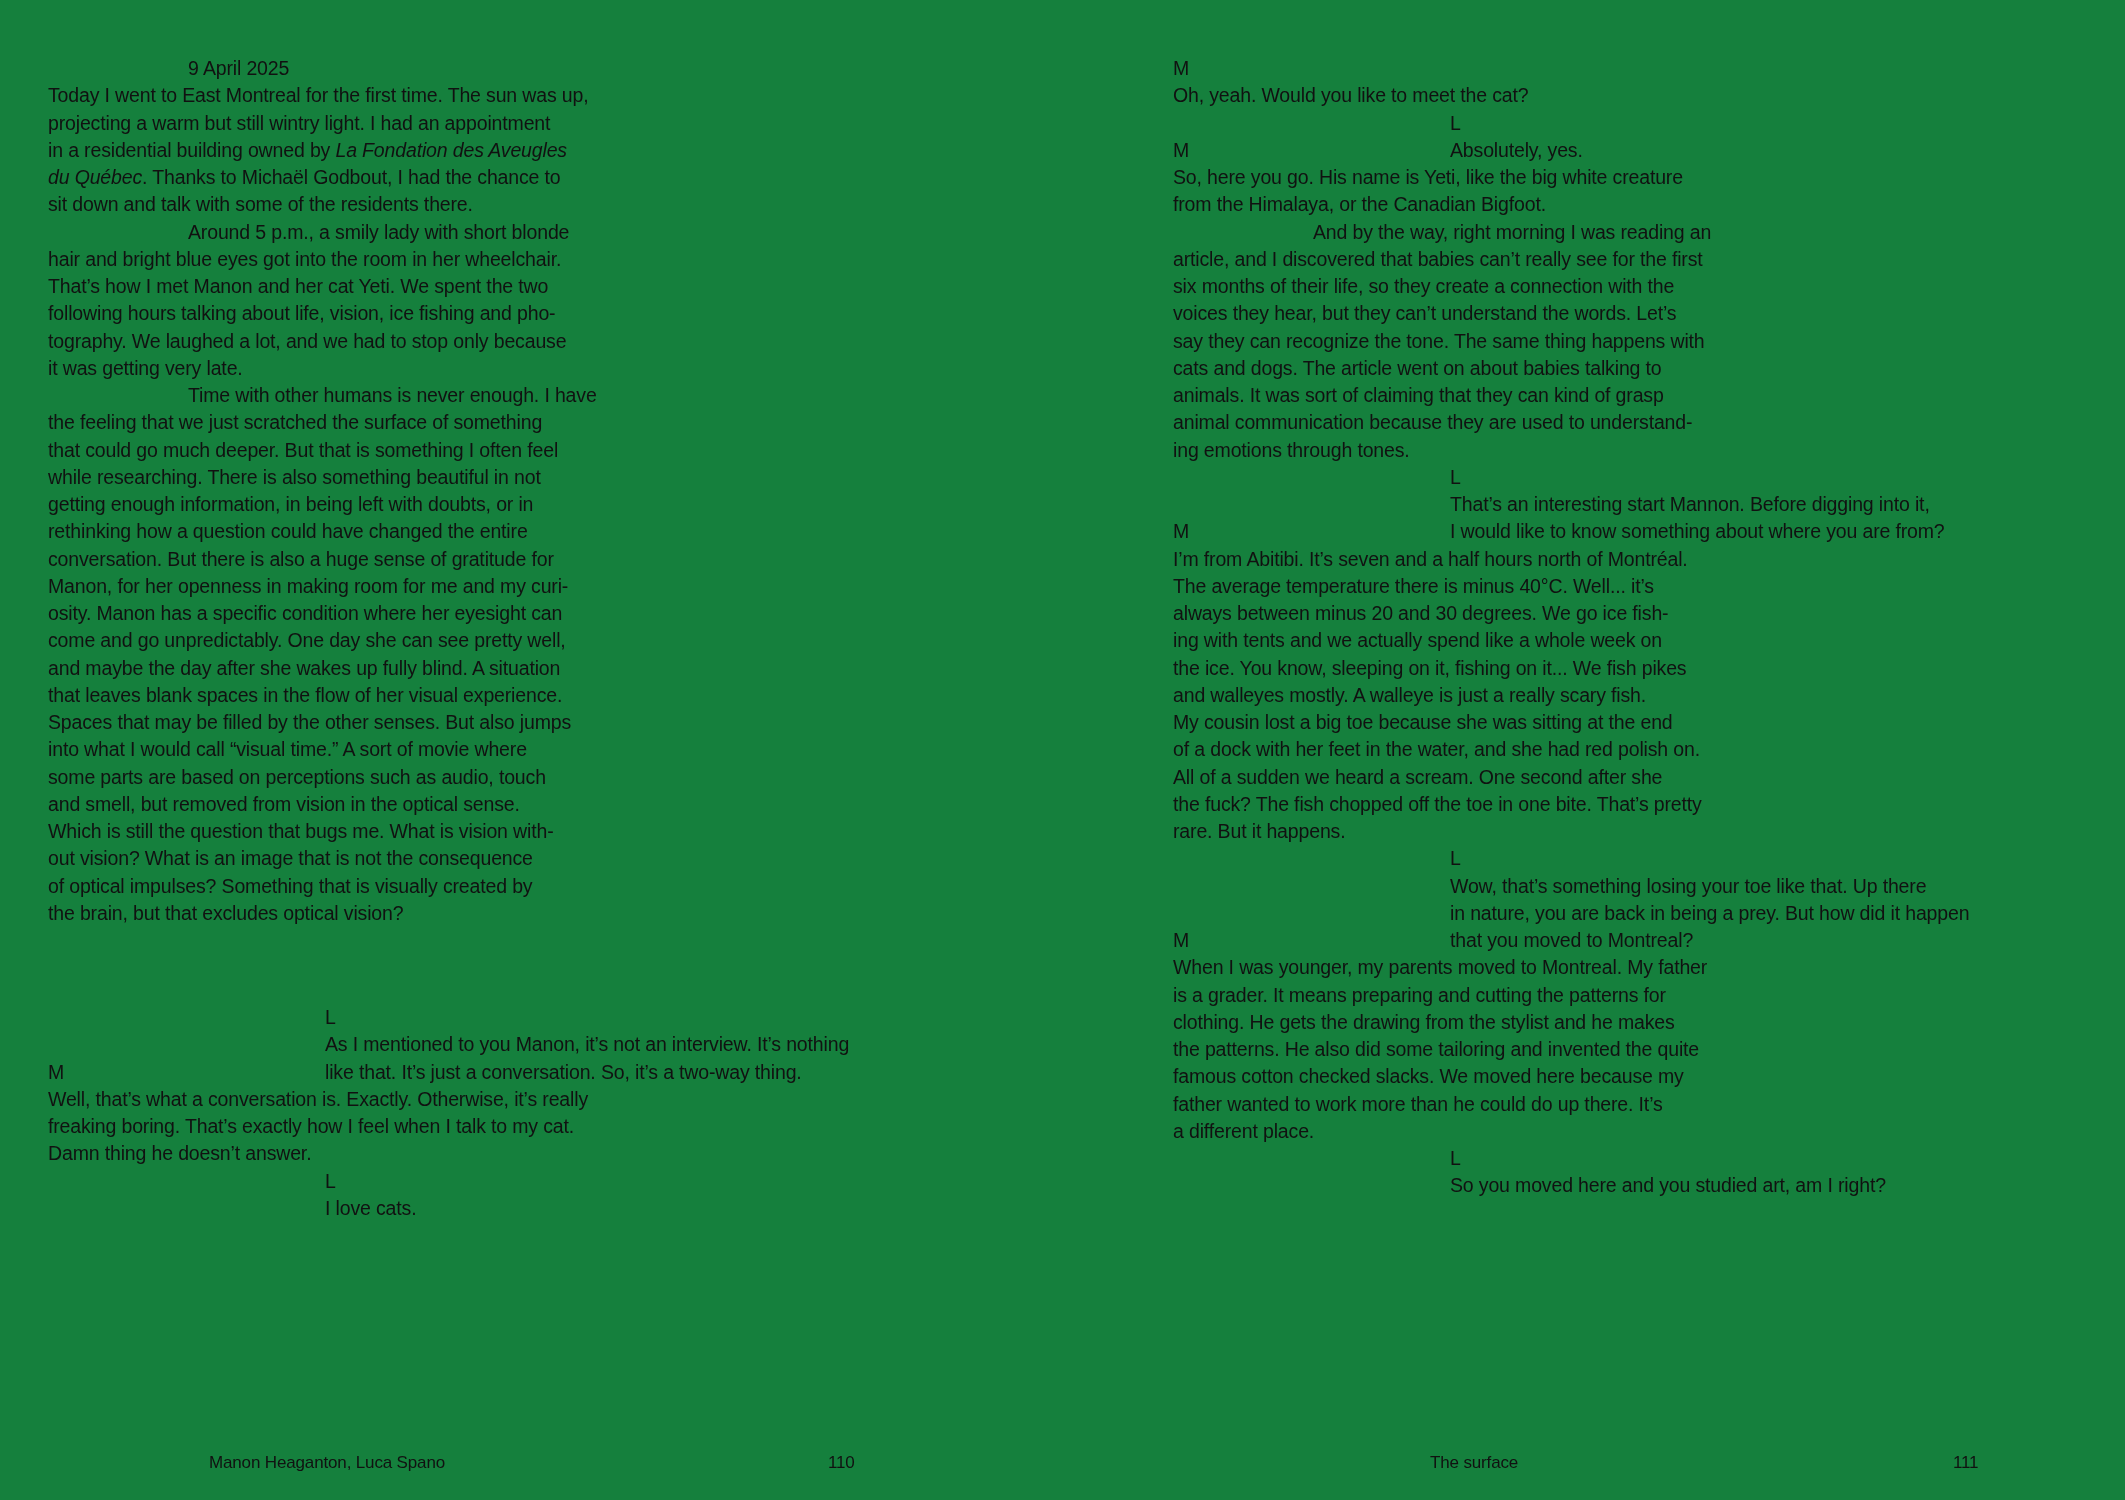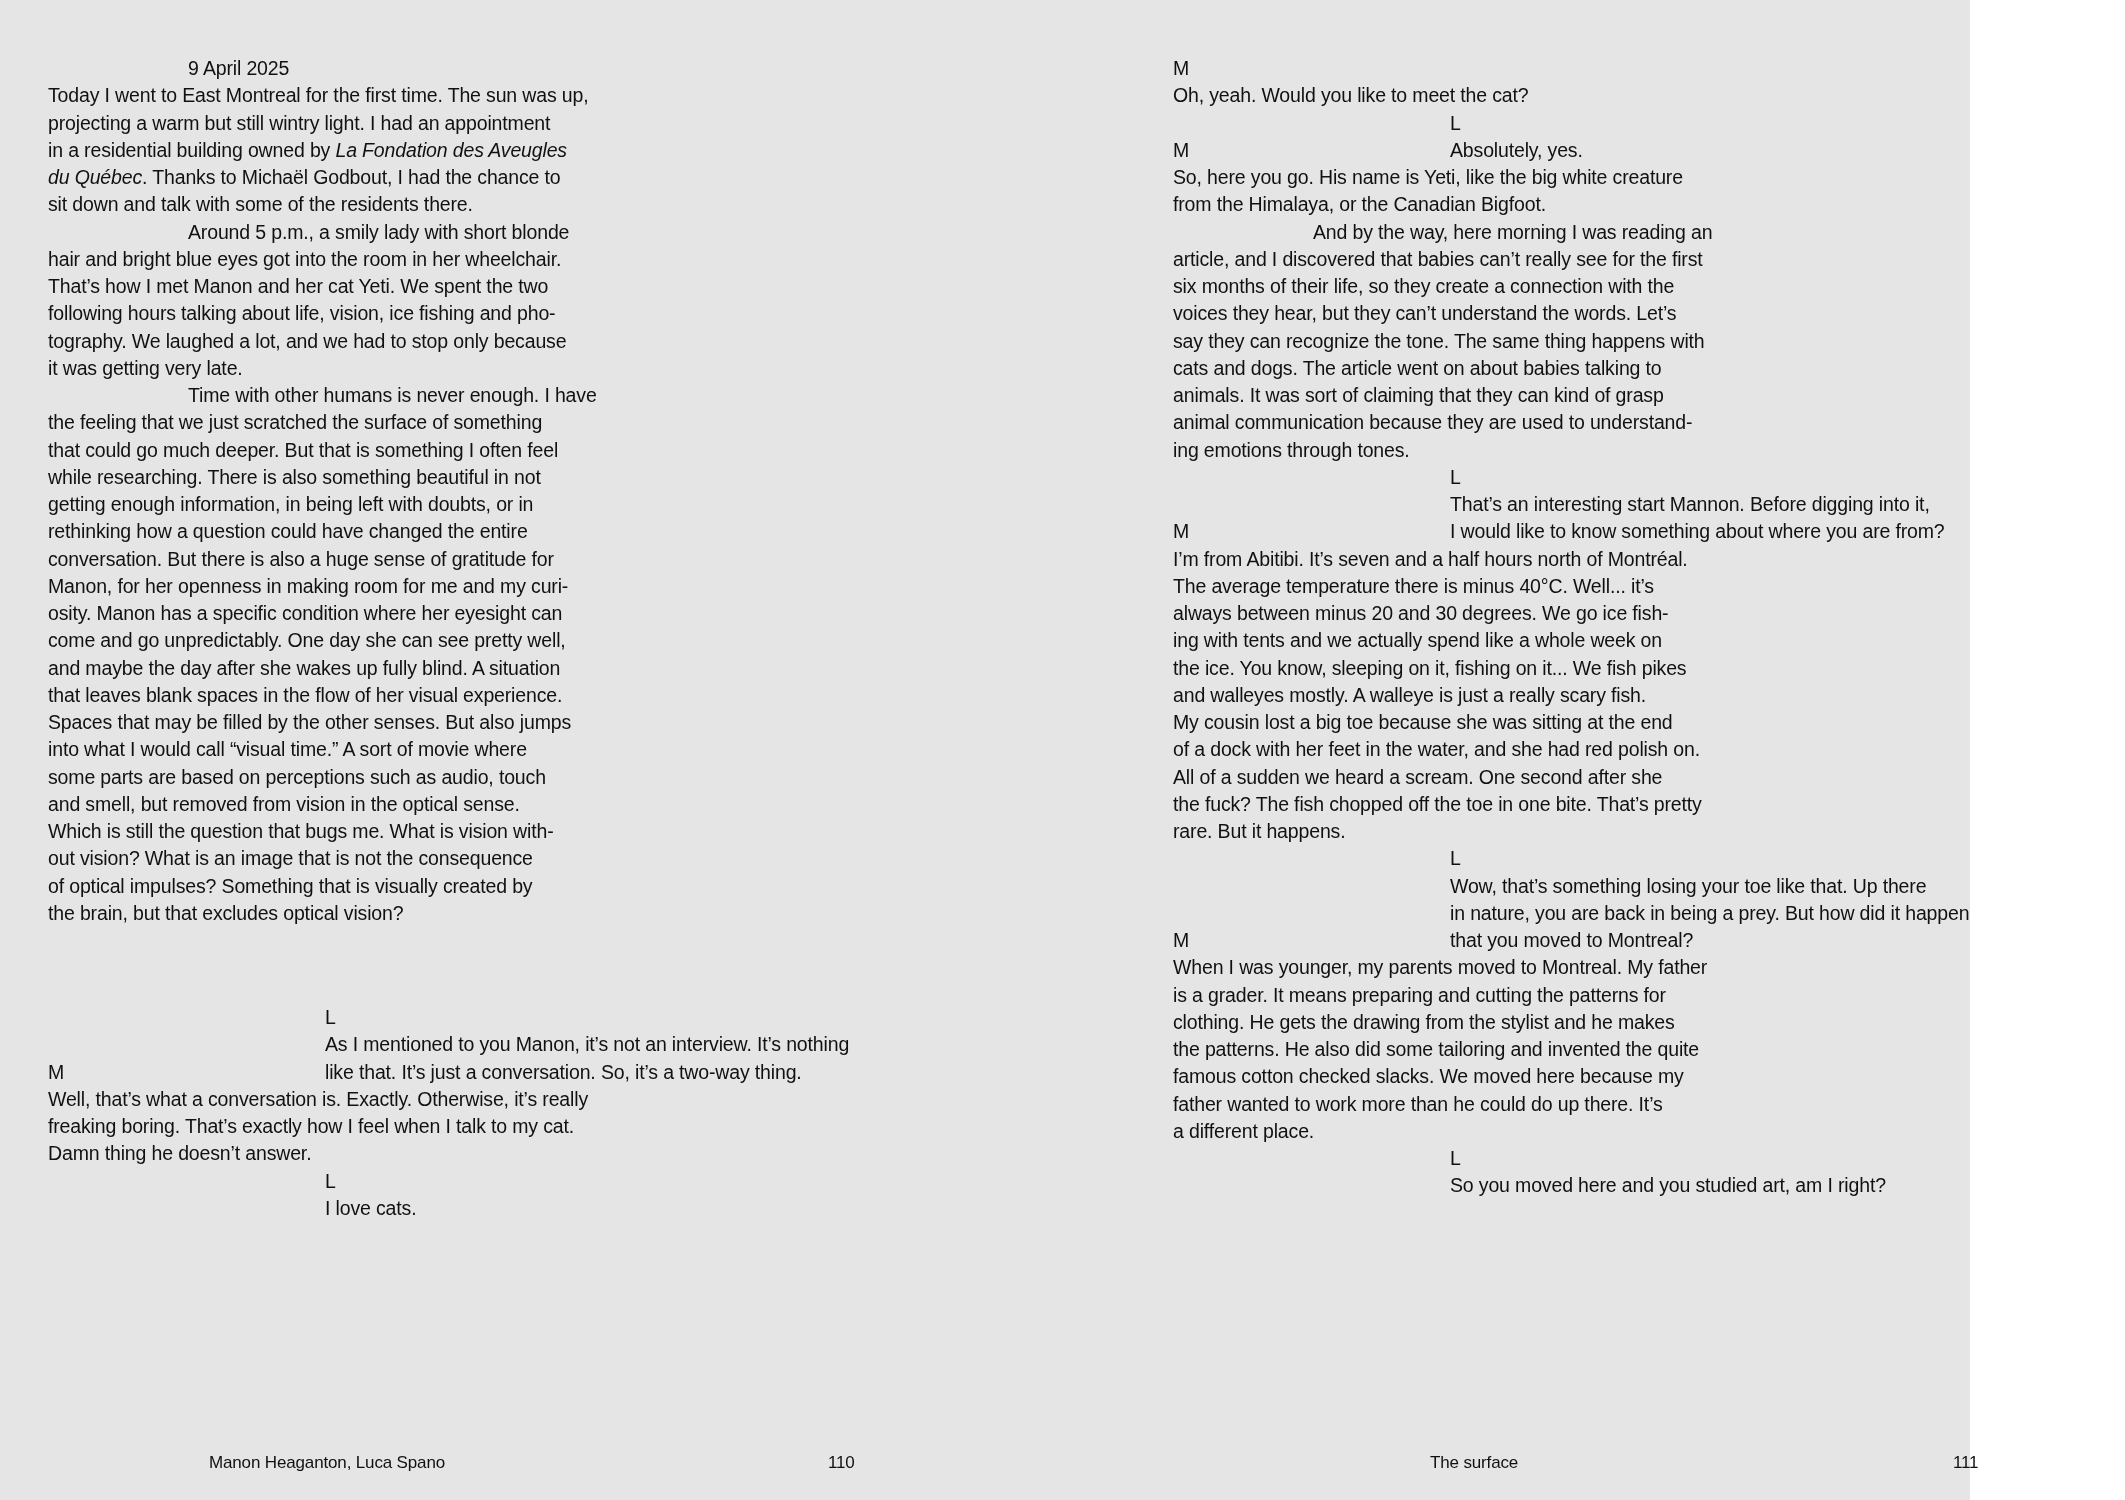--- a/index.html
+++ b/index.html
@@ -5,22 +5,22 @@
   html, body { margin: 0; padding: 0; }
   body {
     width: 2125px; height: 1500px;
     background: #ffffff;
     font-family: "Liberation Sans", "DejaVu Sans", sans-serif;
     color: #111111;
     overflow: hidden;
   }
   .spread {
     position: relative;
-    width: 1970px; height: 1500px;
-    background: #e5e5e5;
+    width: 2125px; height: 1500px;
+    background: #15803d;
   }
   .text-block {
     position: absolute;
     font-size: 19.5px;
     letter-spacing: -0.15px;
     line-height: 27.25px;
   }
   .line {
     position: relative;
     height: 27.25px;
@@ -98,21 +98,21 @@
       <div class="line ind-d"><span class="line-text"><span class="">I love cats.</span></span></div>
     </div>
 
   <div id="right-dialogue" class="text-block">
       <div class="line ind-m"><span class="line-text"><span class="">M</span></span></div>
       <div class="line ind-m"><span class="line-text"><span class="">Oh, yeah. Would you like to meet the cat?</span></span></div>
       <div class="line ind-d"><span class="line-text"><span class="">L</span></span></div>
       <div class="line ind-d"><span class="margin-label">M</span><span class="line-text"><span class="">Absolutely, yes.</span></span></div>
       <div class="line ind-m"><span class="line-text"><span class="">So, here you go. His name is Yeti, like the big white creature</span></span></div>
       <div class="line ind-m"><span class="line-text"><span class="">from the Himalaya, or the Canadian Bigfoot.</span></span></div>
-      <div class="line ind-p"><span class="line-text"><span class="">And by the way, here morning I was reading an</span></span></div>
+      <div class="line ind-p"><span class="line-text"><span class="">And by the way, right morning I was reading an</span></span></div>
       <div class="line ind-m"><span class="line-text"><span class="">article, and I discovered that babies can’t really see for the first</span></span></div>
       <div class="line ind-m"><span class="line-text"><span class="">six months of their life, so they create a connection with the</span></span></div>
       <div class="line ind-m"><span class="line-text"><span class="">voices they hear, but they can’t understand the words. Let’s</span></span></div>
       <div class="line ind-m"><span class="line-text"><span class="">say they can recognize the tone. The same thing happens with</span></span></div>
       <div class="line ind-m"><span class="line-text"><span class="">cats and dogs. The article went on about babies talking to</span></span></div>
       <div class="line ind-m"><span class="line-text"><span class="">animals. It was sort of claiming that they can kind of grasp</span></span></div>
       <div class="line ind-m"><span class="line-text"><span class="">animal communication because they are used to understand-</span></span></div>
       <div class="line ind-m"><span class="line-text"><span class="">ing emotions through tones.</span></span></div>
       <div class="line ind-d"><span class="line-text"><span class="">L</span></span></div>
       <div class="line ind-d"><span class="line-text"><span class="">That’s an interesting start Mannon. Before digging into it,</span></span></div>

